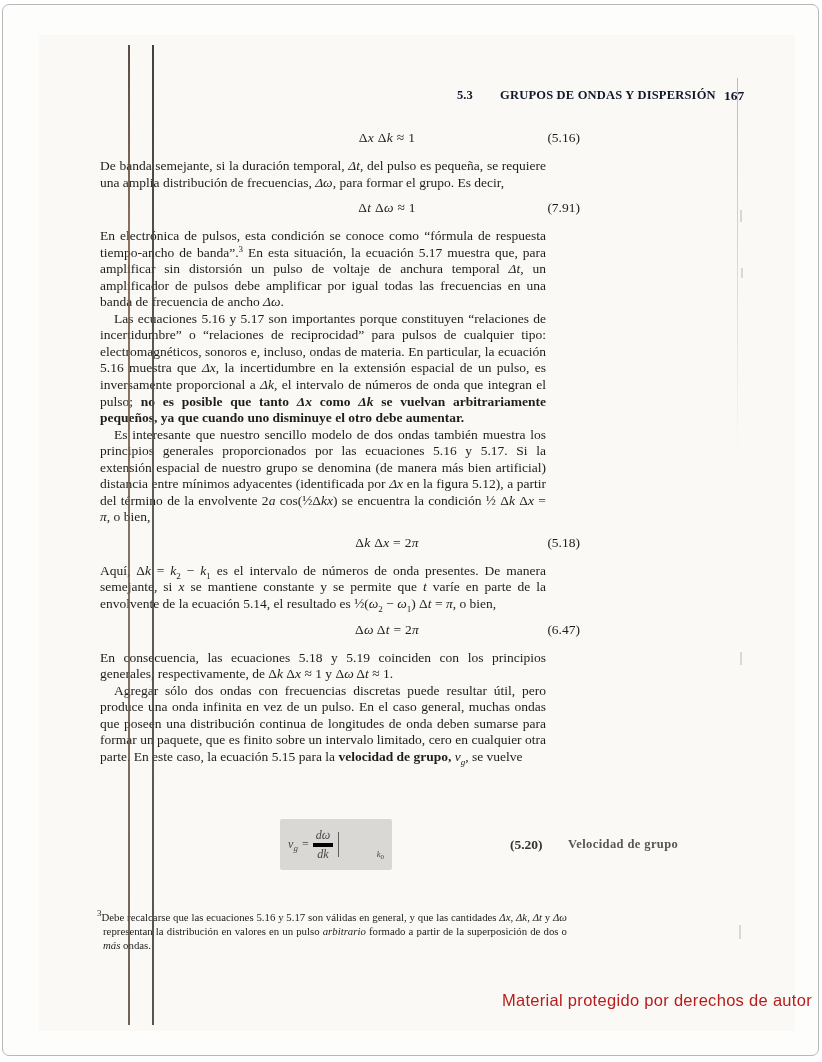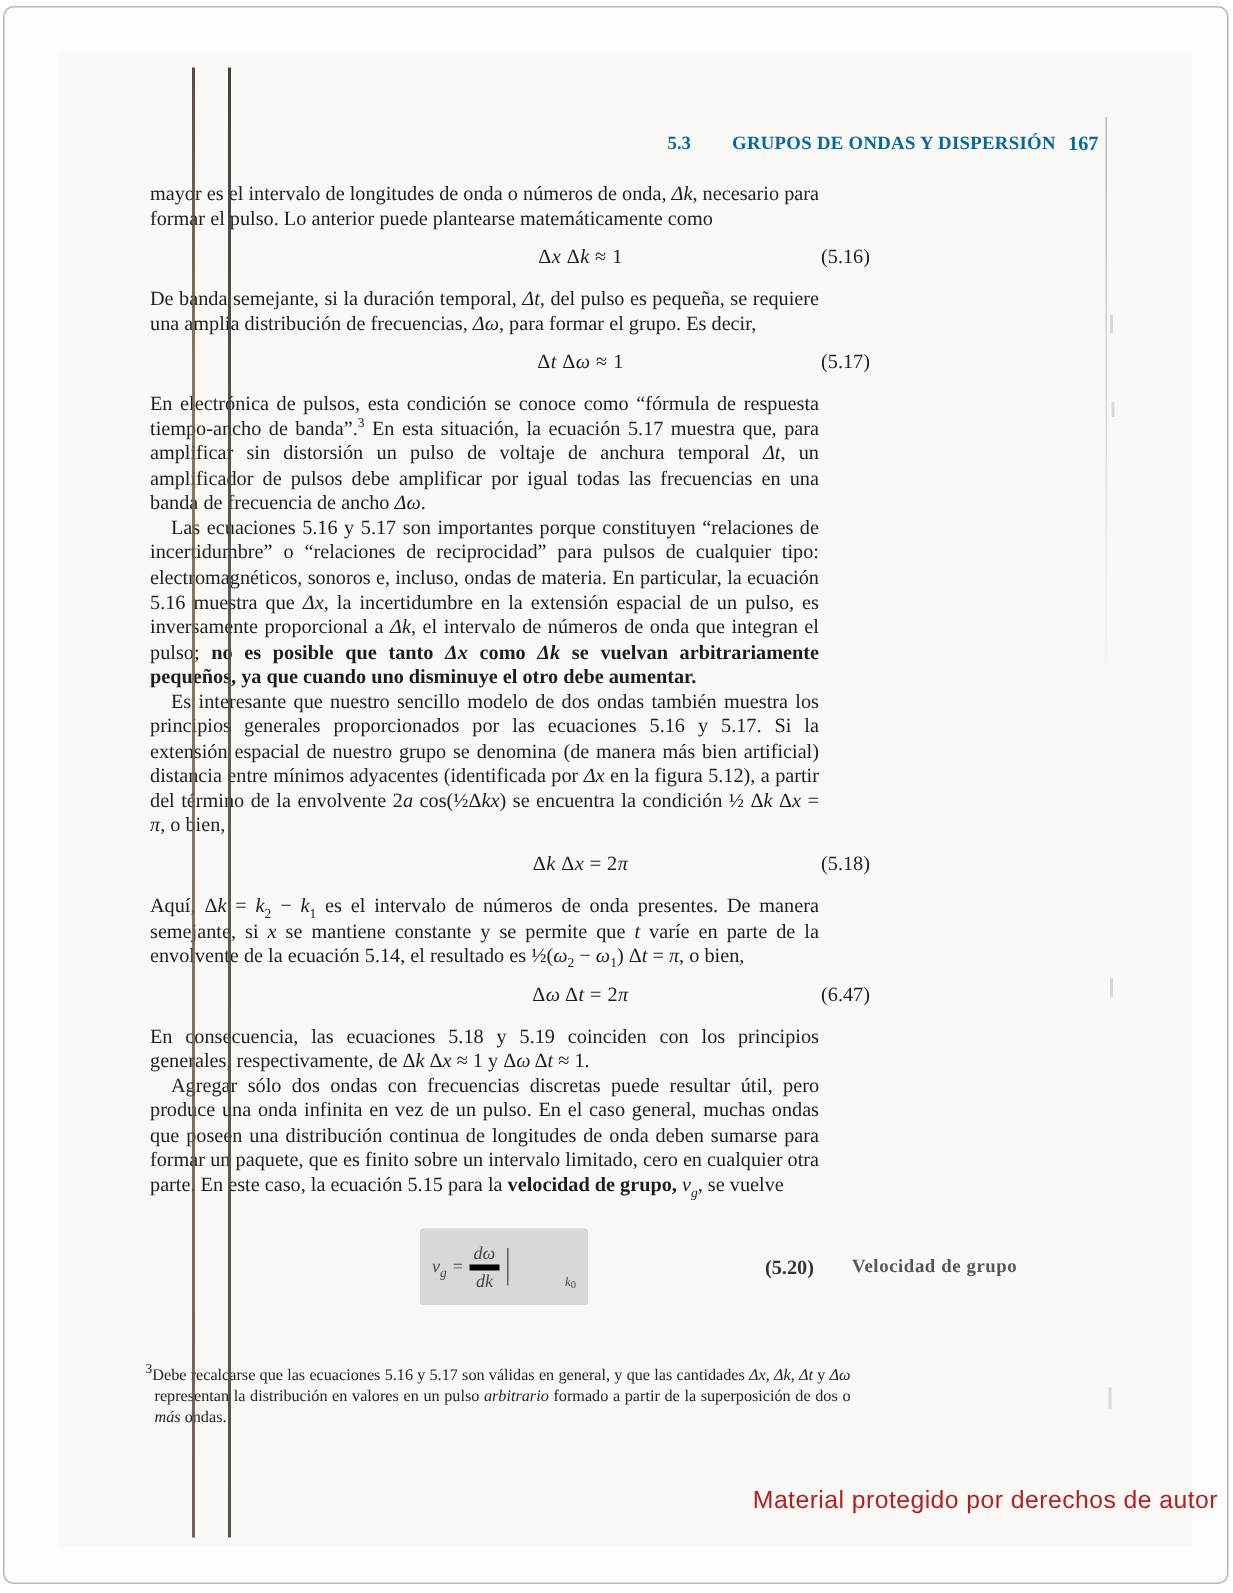--- a/index.html
+++ b/index.html
@@ -12,22 +12,22 @@
 
   
   .crease{position:absolute;top:45px;height:980px;width:2px;z-index:5;}
   .crease.left{left:128px;background:linear-gradient(#3a2f26,#7a5c44 20%,#6b5d4f 60%,#55493d);opacity:.85;}
   .crease.right{left:152px;background:linear-gradient(#2f2d28,#504c44 40%,#45423a);opacity:.9;}
   .faintline{position:absolute;left:737px;top:78px;width:1px;height:380px;z-index:4;
              background:linear-gradient(#9a9a9a,#bdbdbd 40%,rgba(200,200,200,0));opacity:.65;}
   .dash{position:absolute;width:1.5px;background:#9a9a9a;opacity:.35;z-index:4;}
 
   
-  .hdr{position:absolute;top:88px;left:4px;width:796px;height:18px;
-       font-family:"Liberation Serif",serif;font-weight:bold;color:#0369a1;z-index:2;}
+  .hdr{position:absolute;top:88px;left:16px;width:796px;height:18px;
+       font-family:"Liberation Serif",serif;font-weight:bold;color:#0f172a;z-index:2;}
   .hdr .sec{position:absolute;left:441px;font-size:12.5px;}
   .hdr .ttl{position:absolute;left:484px;font-size:12.5px;letter-spacing:.2px;}
   .hdr .pg{position:absolute;left:708px;font-size:13.5px;}
 
   
   .col{position:absolute;left:100px;top:121px;width:446px;z-index:2;
        font-family:"Liberation Serif",serif;font-size:13.5px;line-height:16.55px;
        color:#1d1d1d;text-align:justify;}
   .para{margin:0;}
   .para.ind{text-indent:14px;}
@@ -81,29 +81,28 @@
 <div class="dash" style="left:740px;top:652px;height:13px;"></div>
 <div class="dash" style="left:739px;top:925px;height:14px;"></div>
 
 <div class="hdr">
   <span class="sec">5.3</span>
   <span class="ttl">GRUPOS DE ONDAS Y DISPERSIÓN</span>
   <span class="pg">167</span>
 </div>
 
 <div class="col">
-    <p class="para"><span>mayor es el intervalo de longitudes de onda o números de onda, </span><span class="it">Δk</span><span>, necesario para formar el pulso. Lo anterior puede plantearse matemáticamente como</span></p>
     <div class="eqrow">
       <span class="eqbody"><span>Δ</span><span class="it">x</span><span> Δ</span><span class="it">k</span><span> ≈ 1</span></span>
       <span class="eqnum">(5.16)</span>
     </div>
     <p class="para"><span>De banda semejante, si la duración temporal, </span><span class="it">Δt</span><span>, del pulso es pequeña, se requiere una amplia distribución de frecuencias, </span><span class="it">Δω</span><span>, para formar el grupo. Es decir,</span></p>
     <div class="eqrow">
       <span class="eqbody"><span>Δ</span><span class="it">t</span><span> Δ</span><span class="it">ω</span><span> ≈ 1</span></span>
-      <span class="eqnum">(5.17)</span>
+      <span class="eqnum">(7.91)</span>
     </div>
     <p class="para"><span>En electrónica de pulsos, esta condición se conoce como “fórmula de respuesta tiempo-ancho de banda”.</span><sup>3</sup><span> En esta situación, la ecuación 5.17 muestra que, para amplificar sin distorsión un pulso de voltaje de anchura temporal </span><span class="it">Δt</span><span>, un amplificador de pulsos debe amplificar por igual todas las frecuencias en una banda de frecuencia de ancho </span><span class="it">Δω</span><span>.</span></p>
     <p class="para ind"><span>Las ecuaciones 5.16 y 5.17 son importantes porque constituyen “relaciones de incertidumbre” o “relaciones de reciprocidad” para pulsos de cualquier tipo: electromagnéticos, sonoros e, incluso, ondas de materia. En particular, la ecuación 5.16 muestra que </span><span class="it">Δx</span><span>, la incertidumbre en la extensión espacial de un pulso, es inversamente proporcional a </span><span class="it">Δk</span><span>, el intervalo de números de onda que integran el pulso; </span><span class="bd">no es posible que tanto </span><span class="it bd">Δx</span><span class="bd"> como </span><span class="it bd">Δk</span><span class="bd"> se vuelvan arbitrariamente pequeños, ya que cuando uno disminuye el otro debe aumentar.</span></p>
     <p class="para ind"><span>Es interesante que nuestro sencillo modelo de dos ondas también muestra los principios generales proporcionados por las ecuaciones 5.16 y 5.17. Si la extensión espacial de nuestro grupo se denomina (de manera más bien artificial) distancia entre mínimos adyacentes (identificada por </span><span class="it">Δx</span><span> en la figura 5.12), a partir del término de la envolvente 2</span><span class="it">a</span><span> cos(½Δ</span><span class="it">kx</span><span>) se encuentra la condición ½ Δ</span><span class="it">k</span><span> Δ</span><span class="it">x</span><span> = </span><span class="it">π</span><span>, o bien,</span></p>
     <div class="eqrow">
       <span class="eqbody"><span>Δ</span><span class="it">k</span><span> Δ</span><span class="it">x</span><span> = 2</span><span class="it">π</span></span>
       <span class="eqnum">(5.18)</span>
     </div>
     <p class="para"><span>Aquí, Δ</span><span class="it">k</span><span> = </span><span class="it">k</span><sub>2</sub><span> − </span><span class="it">k</span><sub>1</sub><span> es el intervalo de números de onda presentes. De manera semejante, si </span><span class="it">x</span><span> se mantiene constante y se permite que </span><span class="it">t</span><span> varíe en parte de la envolvente de la ecuación 5.14, el resultado es ½(</span><span class="it">ω</span><sub>2</sub><span> − </span><span class="it">ω</span><sub>1</sub><span>) Δ</span><span class="it">t</span><span> = </span><span class="it">π</span><span>, o bien,</span></p>
     <div class="eqrow">

